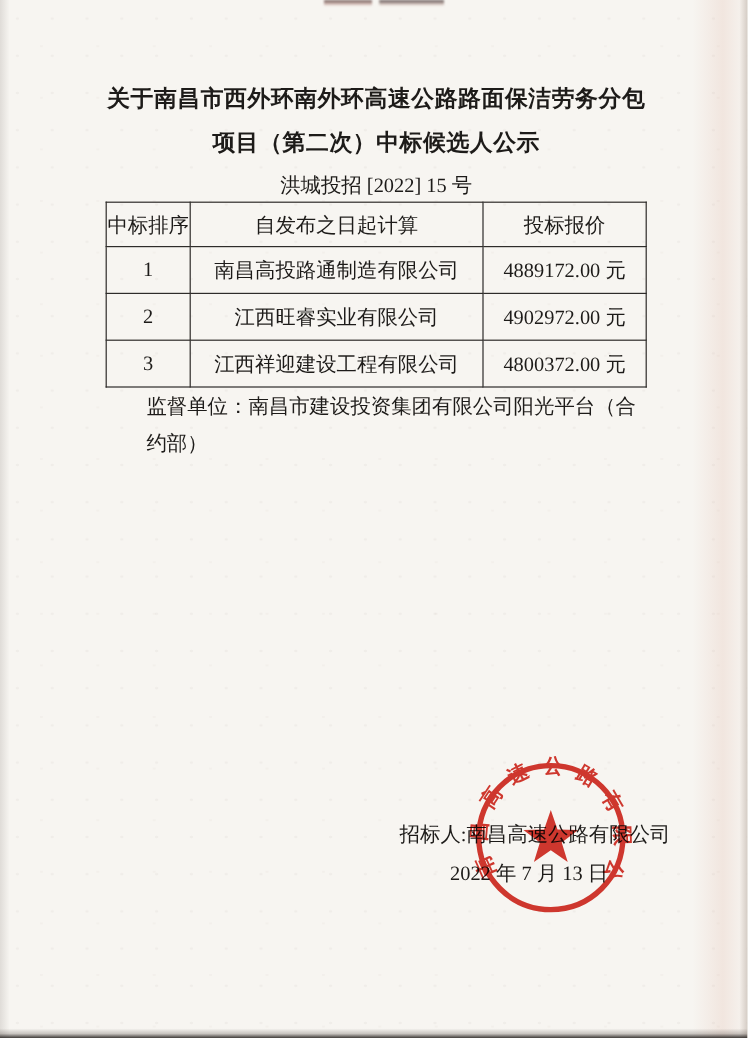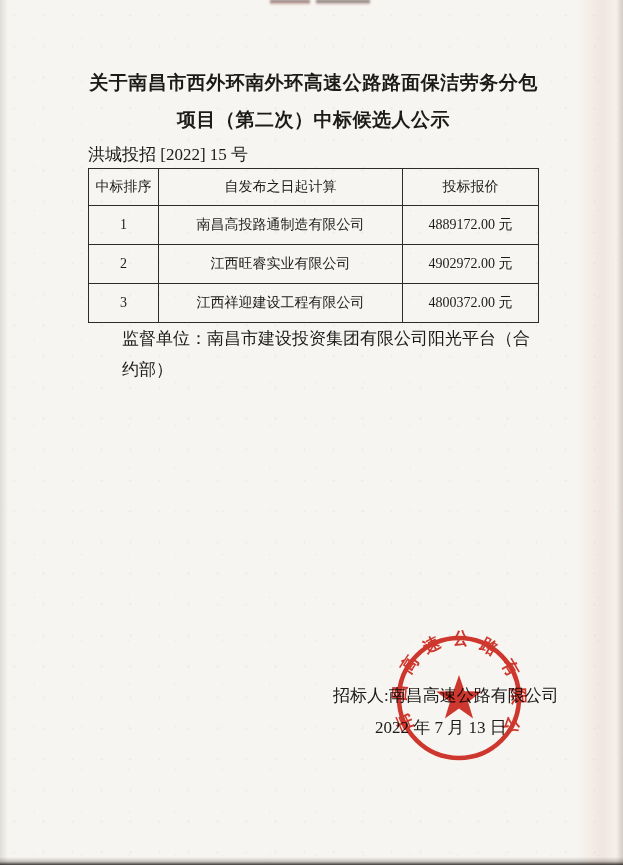--- a/index.html
+++ b/index.html
@@ -34,27 +34,27 @@
   .smudge-a { left:270px; width:40px;
     background:linear-gradient(to bottom, rgba(70,42,40,.75), rgba(140,62,52,.30) 70%, rgba(140,62,52,0)); }
   .smudge-b { left:316px; width:54px;
     background:linear-gradient(to bottom, rgba(58,44,44,.8), rgba(122,70,60,.28) 70%, rgba(122,70,60,0)); }
 
   .content { position:absolute; left:88px; top:64px; width:451px; }
   .title {
     margin:0; font-size:19px; font-weight:bold; text-align:center;
     line-height:37px; letter-spacing:.5px;
   }
-  .doc-number { font-size:17px; line-height:27px; margin-top:3px; }
+  .doc-number { text-align:center; font-size:17px; line-height:27px; margin-top:3px; }
   .intro {
     margin:7px 0 6px; font-size:17.5px; line-height:36.5px;
     text-align:justify; text-indent:2em;
   }
   .bid-table {
-    width:100%; border-collapse:collapse; table-layout:fixed; font-size:14px;
+    width:100%; border-collapse:collapse; table-layout:fixed; font-size:17px;
   }
   .bid-table th, .bid-table td {
     border:1.6px solid #2e2c2a; text-align:center; font-weight:normal; padding:0;
   }
   .bid-table th { height:36px; }
   .bid-table td { height:38px; }
   .notice {
     margin:24px 0 0; font-size:17px; line-height:31px;
     text-align:justify; text-indent:2em;
   }

